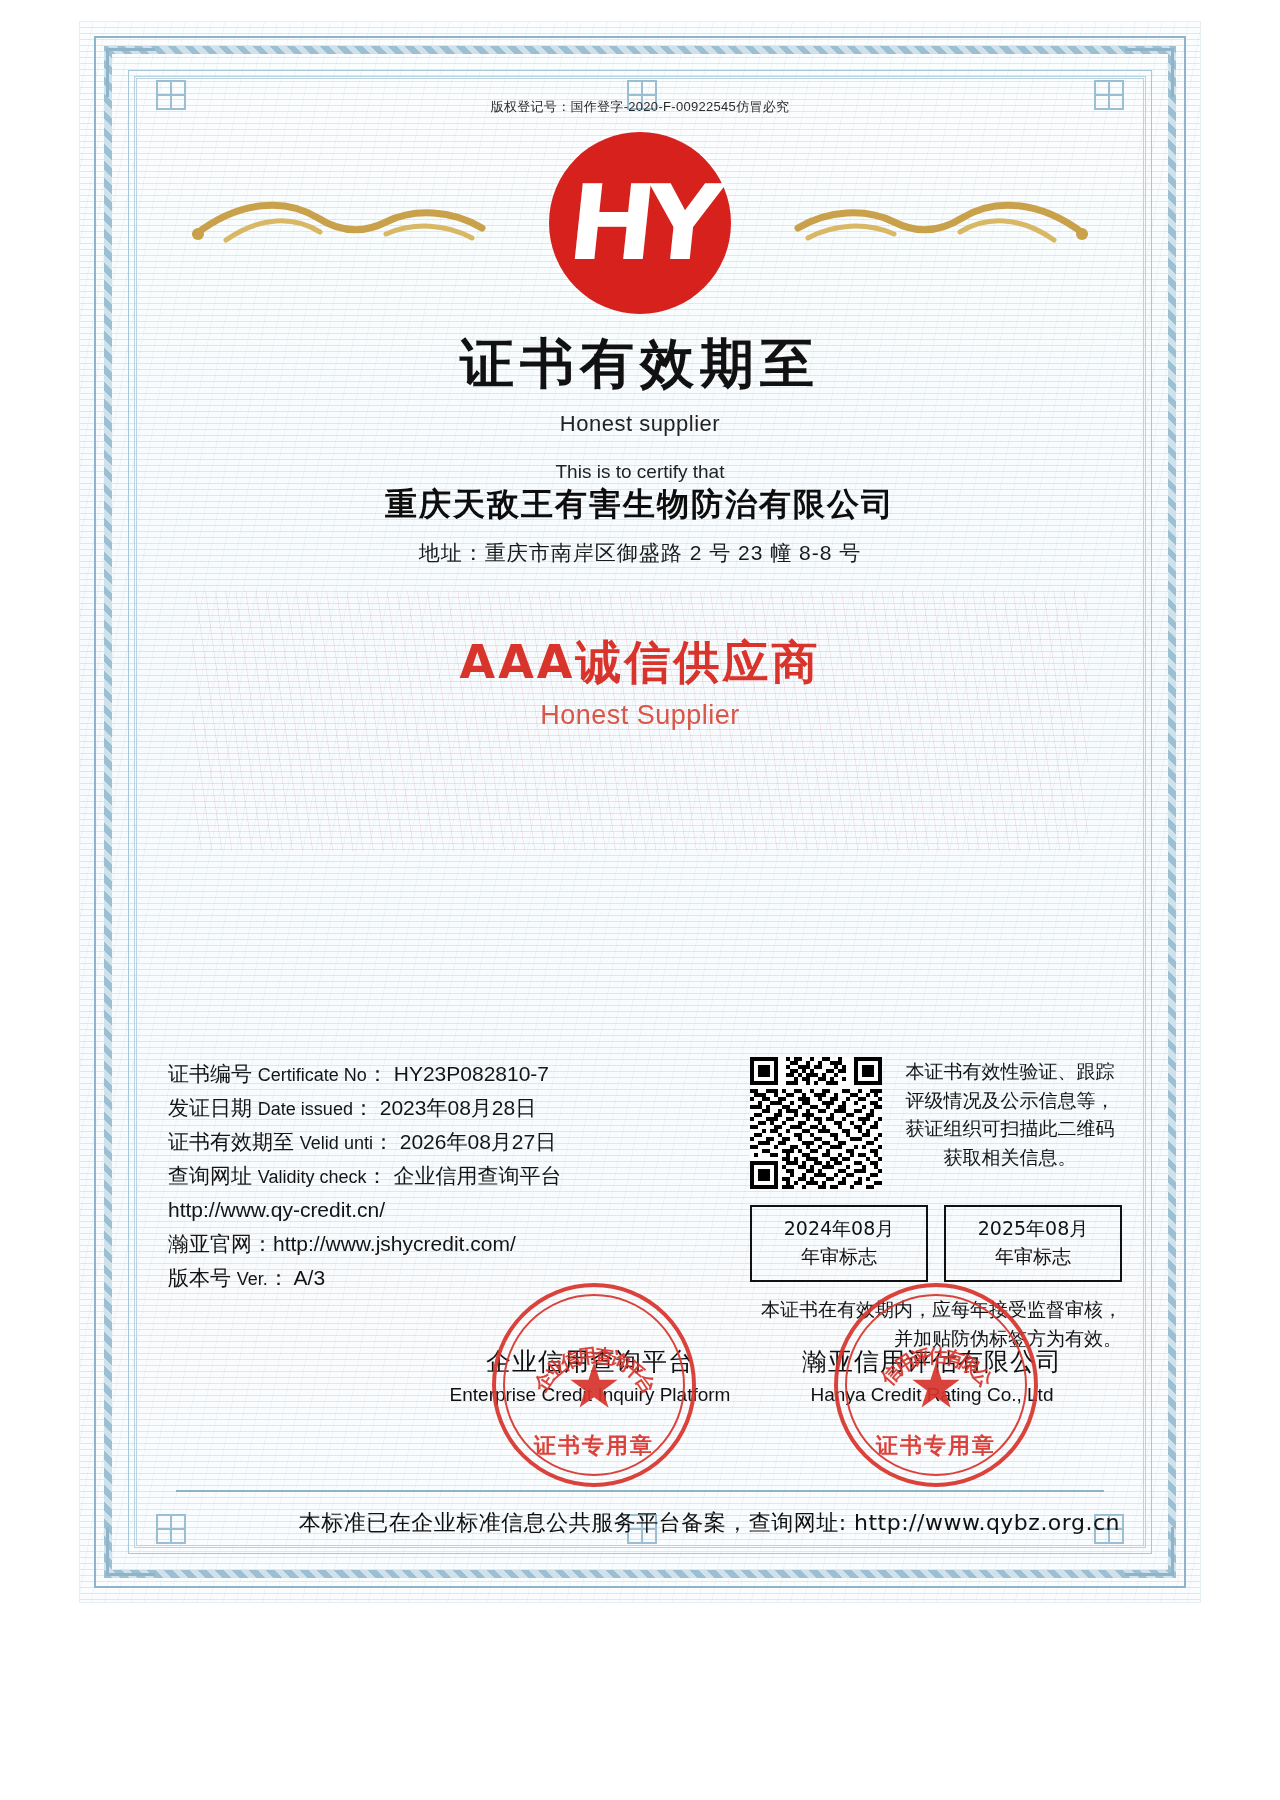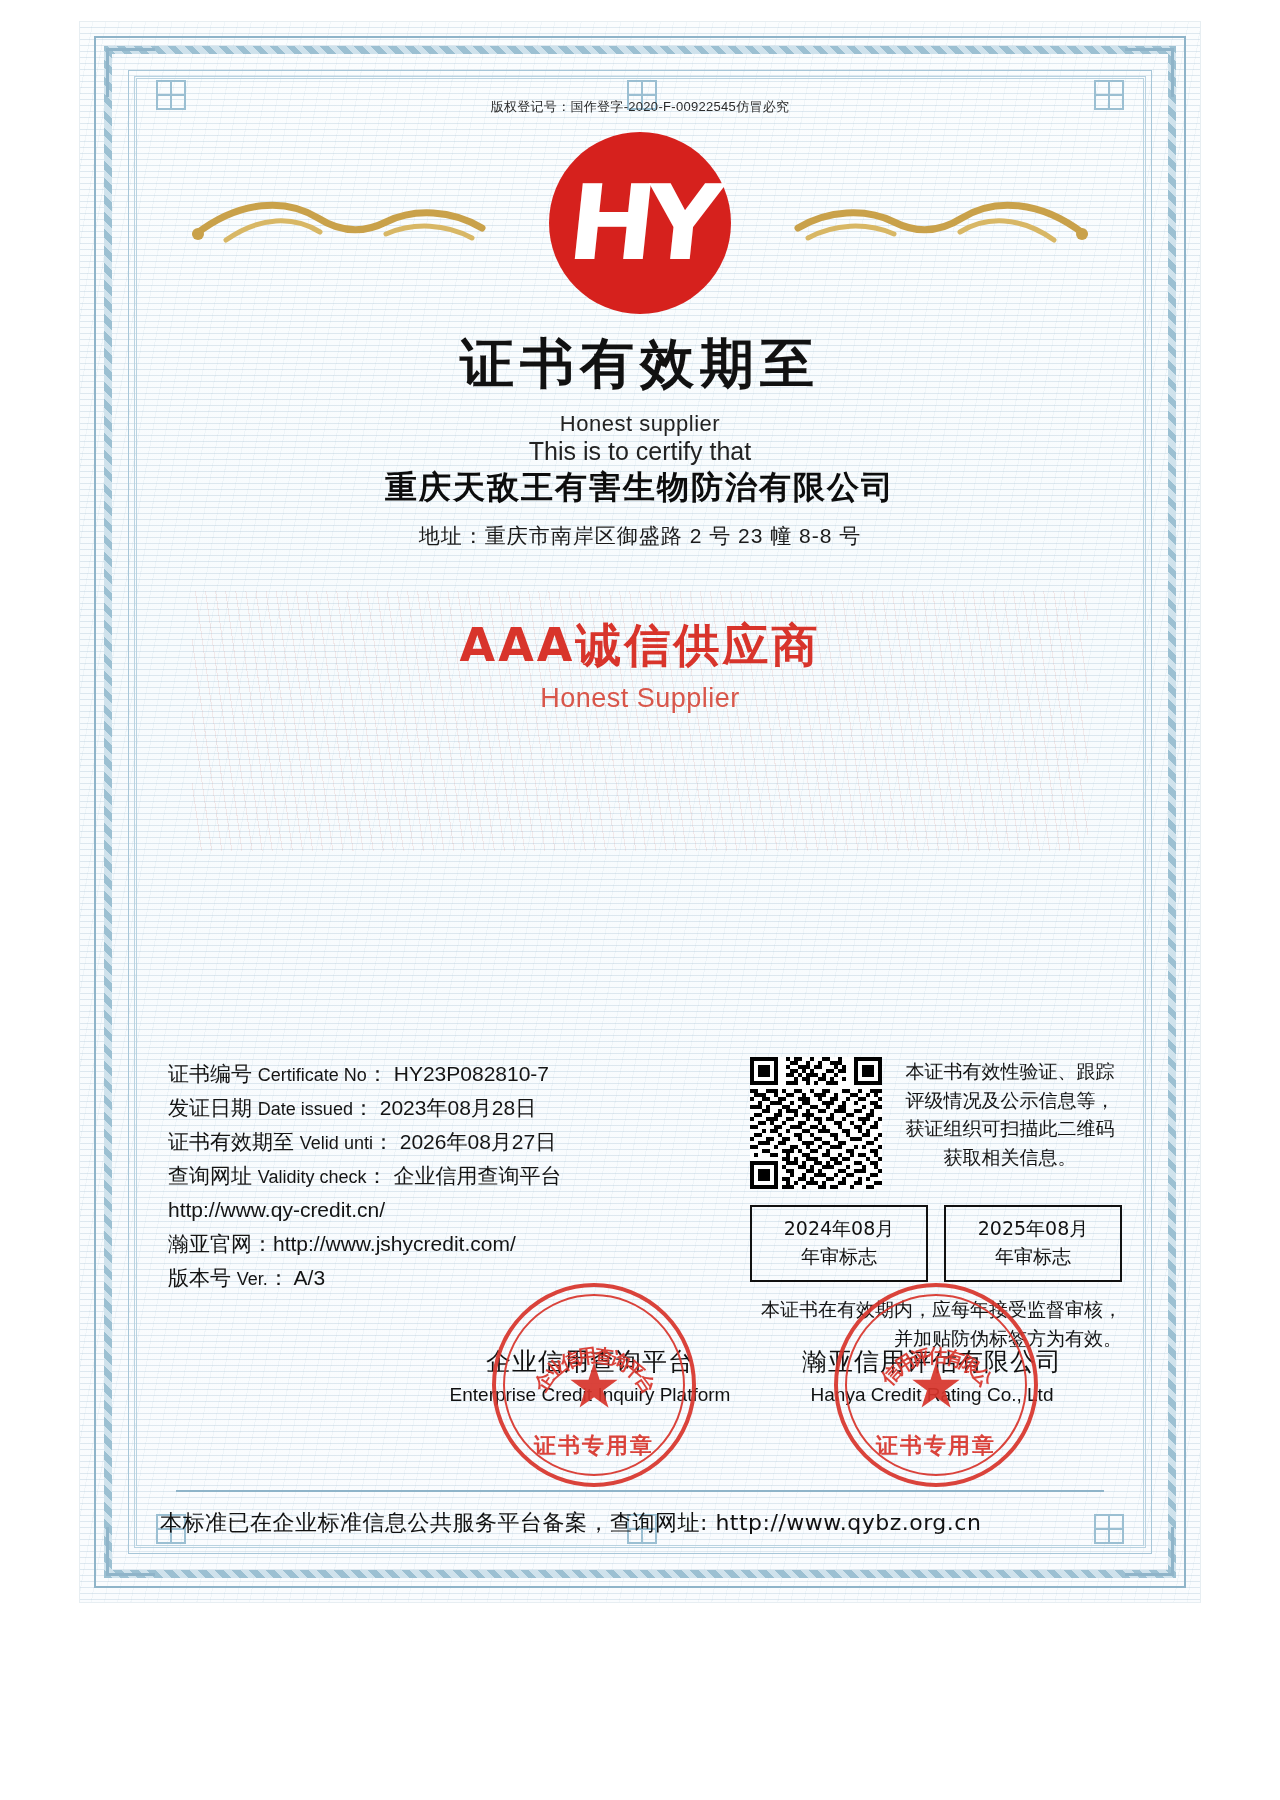--- a/index.html
+++ b/index.html
@@ -180,23 +180,23 @@
     letter-spacing: .5px;
   }
   .certify-cn {
     font-size: 26px;
     color: #111;
     margin-top: 28px;
     letter-spacing: 3px;
     font-family: "DejaVu Sans", sans-serif;
   }
   .certify-en {
-    font-size: 25px;
+    font-size: 19px;
     color: #222;
-    margin-top: 0;
+    margin-top: 24px;
   }
   .company-name {
     font-size: 32px;
     font-weight: bold;
     color: #0d0d0d;
     letter-spacing: 2px;
     font-family: "DejaVu Sans", sans-serif;
   }
   .company-meta {
     font-size: 21px;
@@ -367,21 +367,21 @@
     position: absolute;
     left: 96px; right: 96px;
     top: 1468px;
     border-top: 2px solid #8fb4c9;
     z-index: 5;
   }
   .footer-note {
     position: absolute;
     left: 80px; right: 80px;
     top: 1486px;
-    text-align: left;
+    text-align: right;
     font-size: 22px;
     color: #111;
     z-index: 5;
     font-family: "DejaVu Sans", sans-serif;
     letter-spacing: .5px;
   }
 </style>
 </head>
 <body>
 

